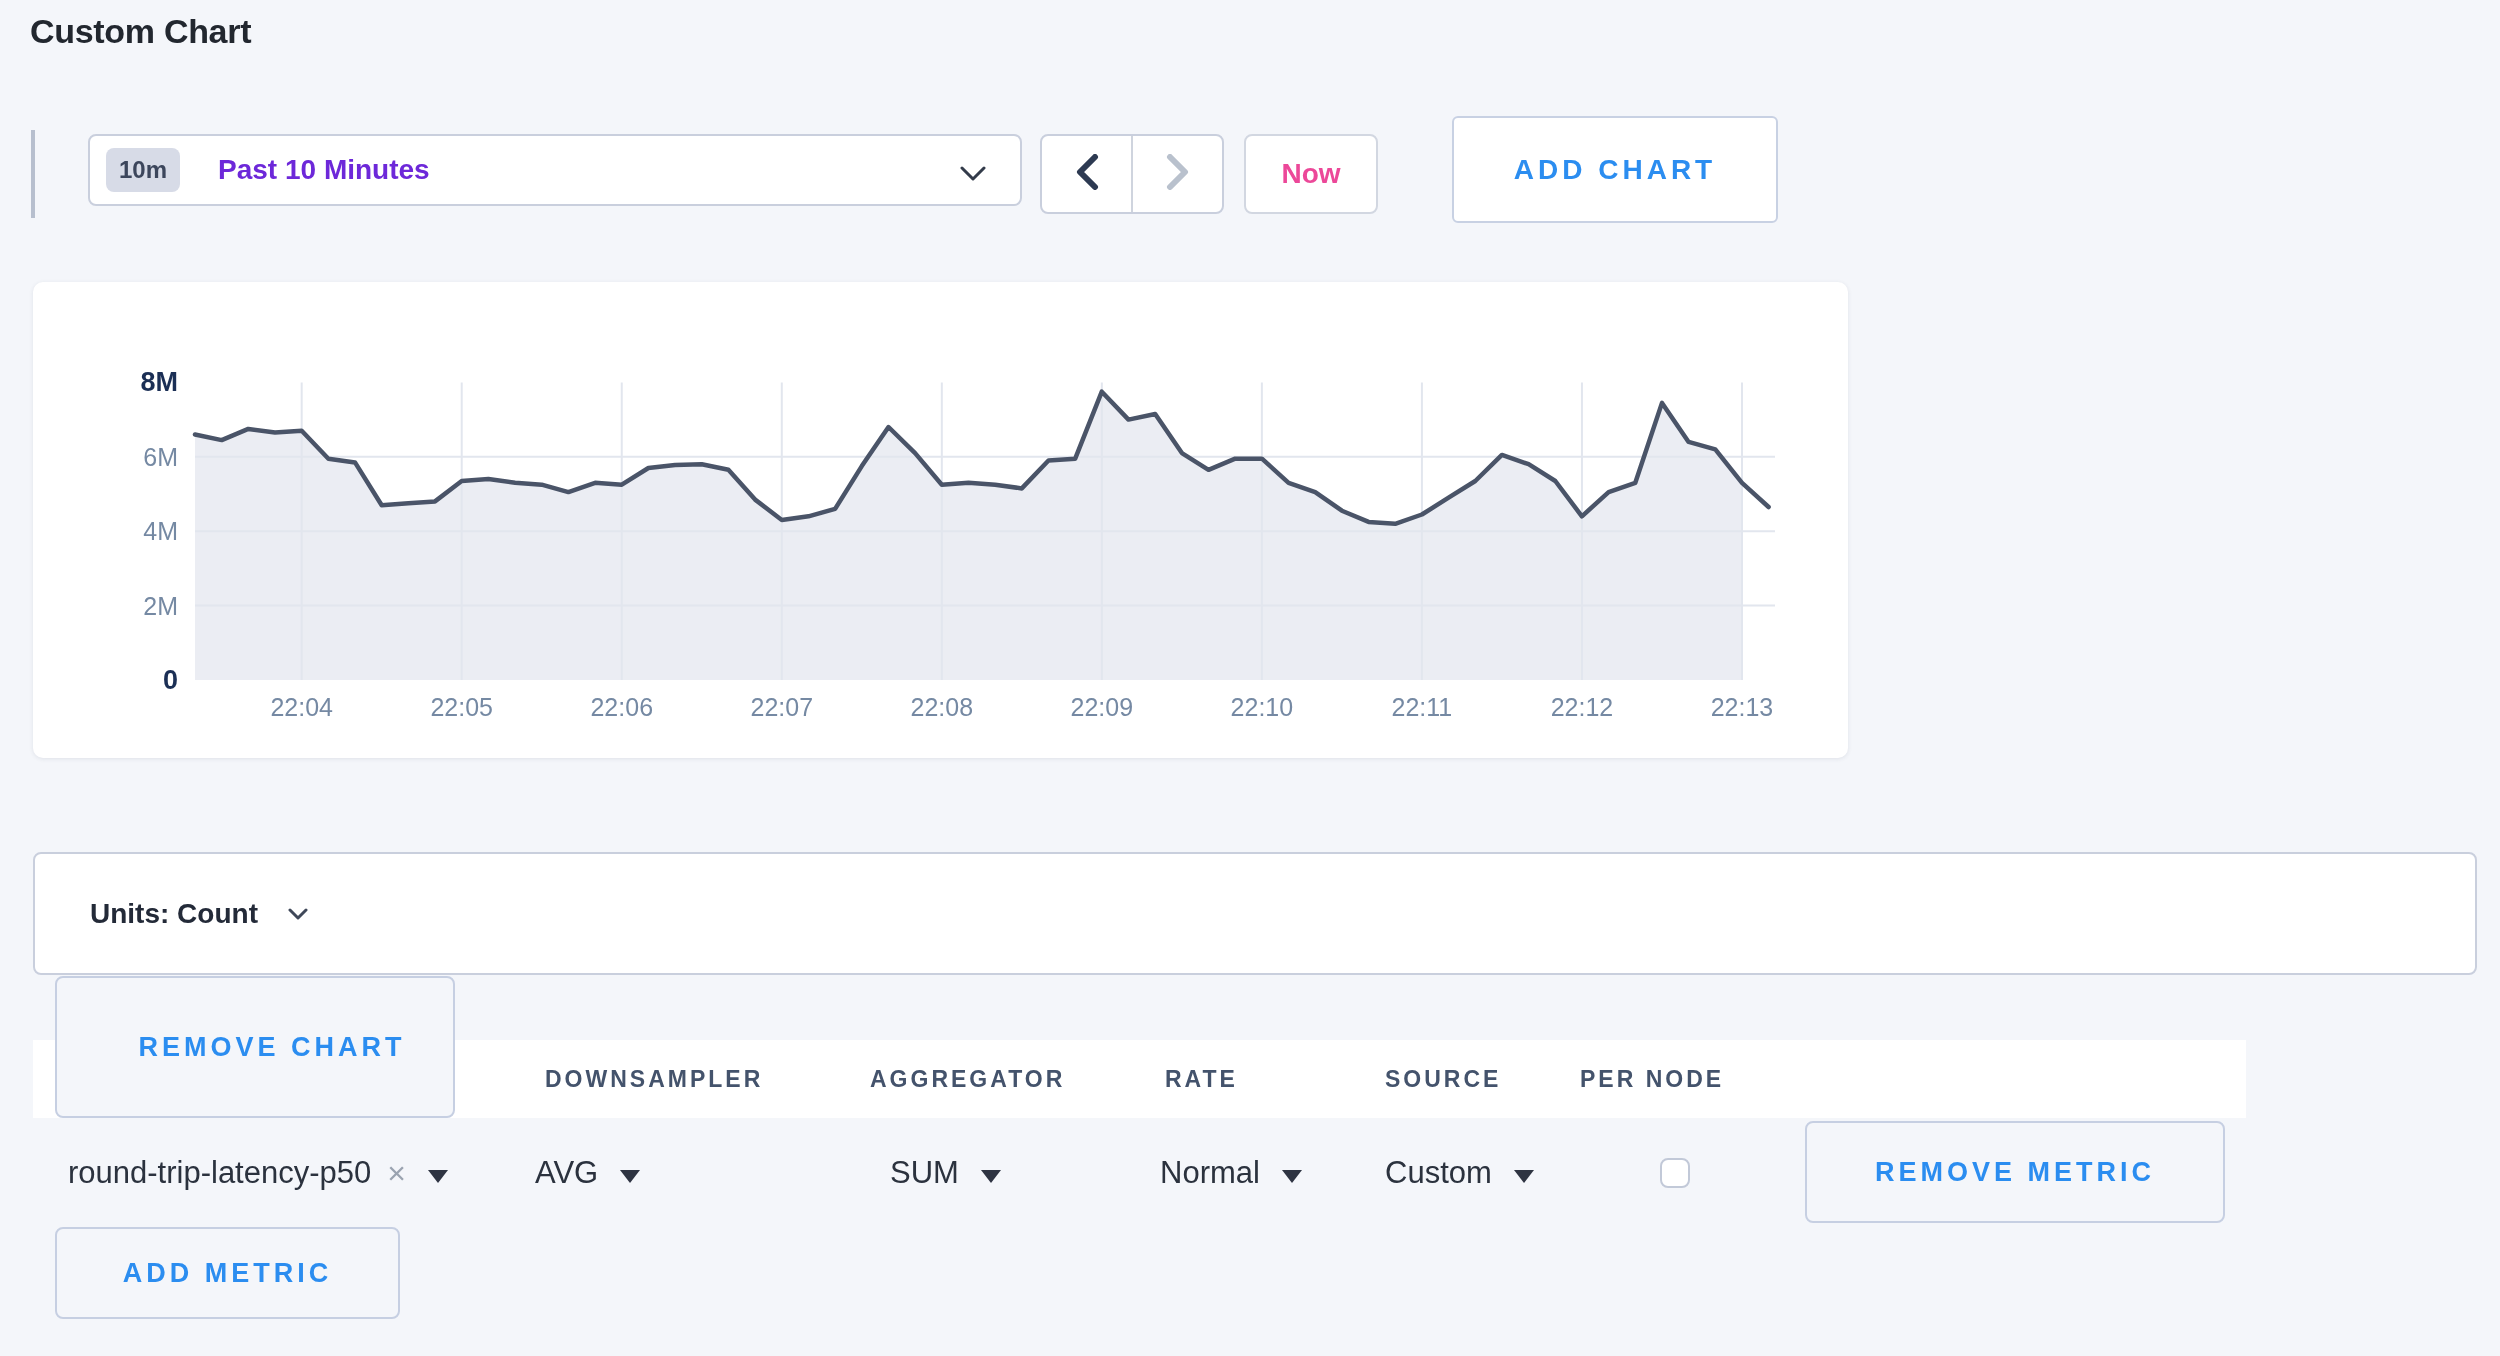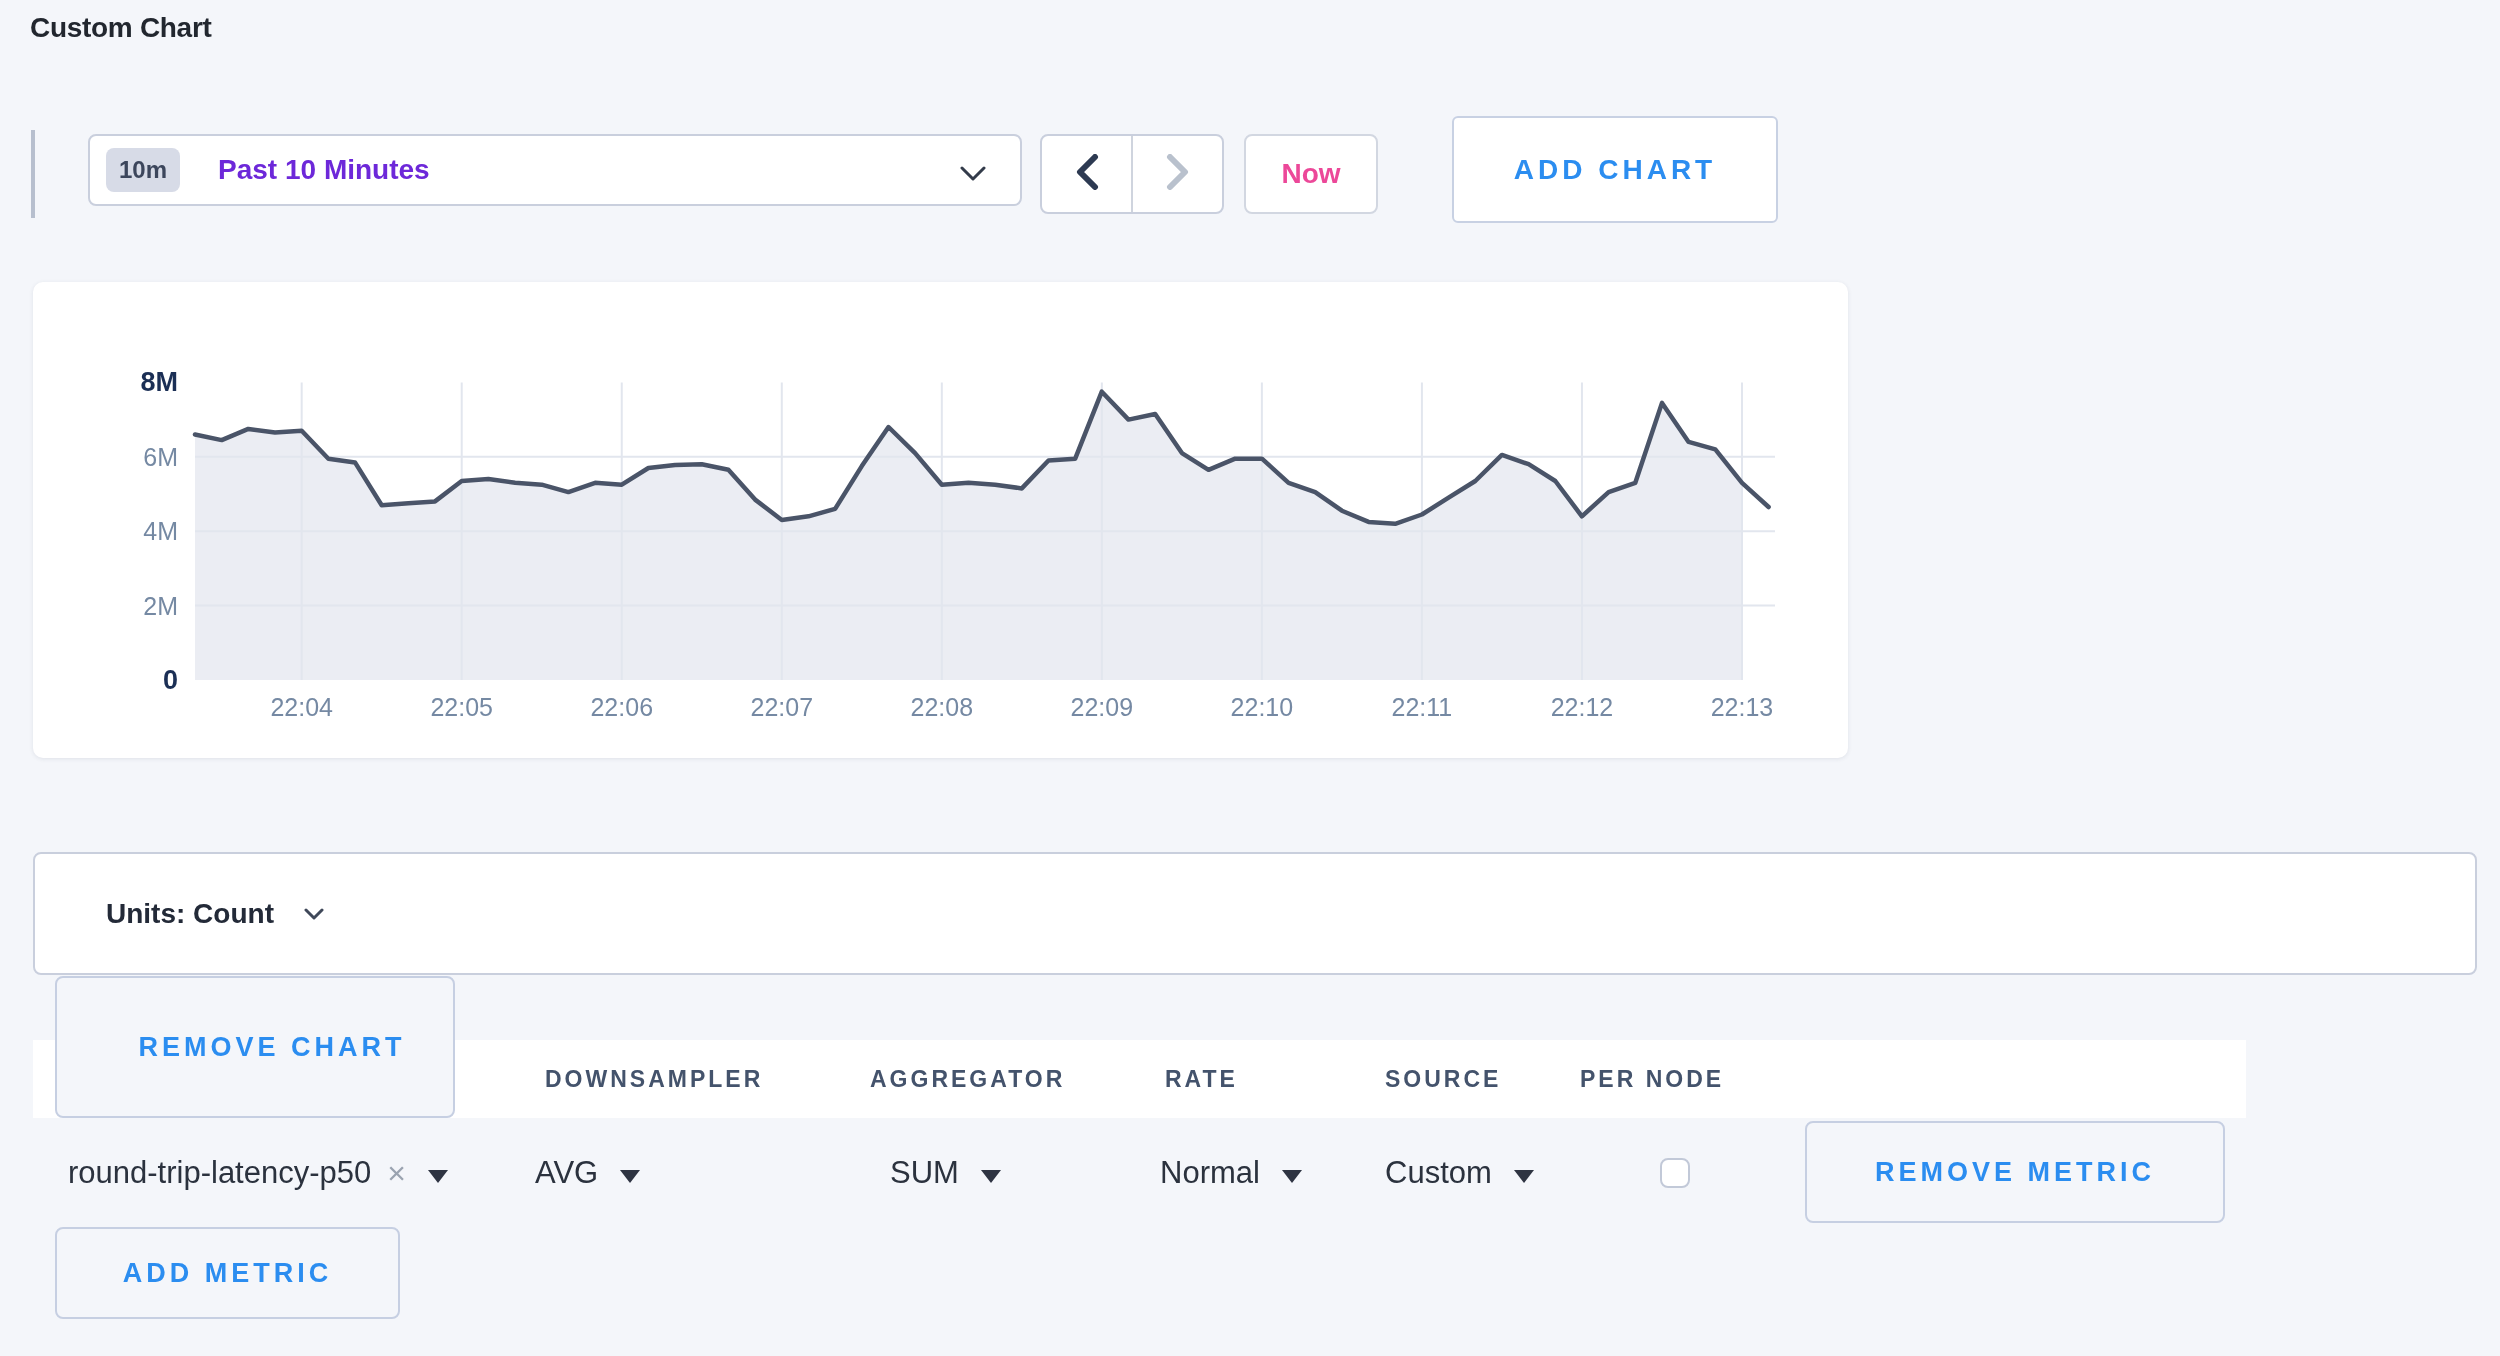--- a/index.html
+++ b/index.html
@@ -1,19 +1,19 @@
 <!DOCTYPE html>
 <html><head>
 <meta charset="utf-8">
 <style>
   html,body{margin:0;padding:0;background:#f4f6fa;}
   .page{position:relative;width:2500px;height:1356px;background:#f4f6fa;
         font-family:"Liberation Sans",sans-serif;overflow:hidden;}
 
-  .page-title{position:absolute;left:30px;top:12px;font-size:28px;font-weight:600;
+  .page-title{position:absolute;left:30px;top:12px;font-size:34px;font-weight:600;
               color:#22272f;letter-spacing:-0.3px;}
 
   
   .accent-line{position:absolute;left:31px;top:130px;width:4px;height:88px;background:#b7bfce;}
   .time-dropdown{position:absolute;left:88px;top:134px;width:934px;height:72px;background:#fff;
                  border:2px solid #c9cfdd;border-radius:8px;display:flex;align-items:center;
                  box-sizing:border-box;cursor:pointer;}
   .time-badge{margin-left:16px;background:#d7dbe7;color:#3c465c;font-weight:700;font-size:24px;
               padding:8px 13px;border-radius:8px;}
   .time-label{margin-left:38px;font-size:28px;font-weight:700;color:#6d28d9;}
@@ -36,21 +36,21 @@
   
   .chart-card{position:absolute;left:33px;top:282px;width:1815px;height:476px;background:#fff;
               border-radius:10px;box-shadow:0 1px 4px rgba(40,50,80,.10);}
   .chart-card svg{display:block;width:1815px;height:476px;}
   .axis-lbl{fill:#7589a3;font-size:25px;font-family:"Liberation Sans",sans-serif;}
   .axis-lbl.strong{fill:#1b2f55;font-weight:700;font-size:27px;}
 
   
   .units-bar{position:absolute;left:33px;top:852px;width:2444px;height:123px;background:#fff;
              border:2px solid #c9cfdd;border-radius:8px;box-sizing:border-box;display:flex;
-             align-items:center;cursor:pointer;padding-left:16px;}
+             align-items:center;cursor:pointer;}
   .units-label{margin-left:55px;font-size:28px;font-weight:700;color:#232a38;}
   .units-chevron{margin-left:30px;margin-top:4px;}
 
   .ghost-btn{background:#f4f6fa;border:2px solid #c6cfe2;border-radius:8px;box-sizing:border-box;
              color:#2b8df0;font-weight:700;font-size:27px;letter-spacing:4px;cursor:pointer;
              display:flex;align-items:center;justify-content:center;font-family:inherit;}
   .remove-chart-btn{position:absolute;left:55px;top:976px;width:400px;height:142px;z-index:3;padding-left:40px;}
   .add-metric-btn{position:absolute;left:55px;top:1227px;width:345px;height:92px;}
 
   

